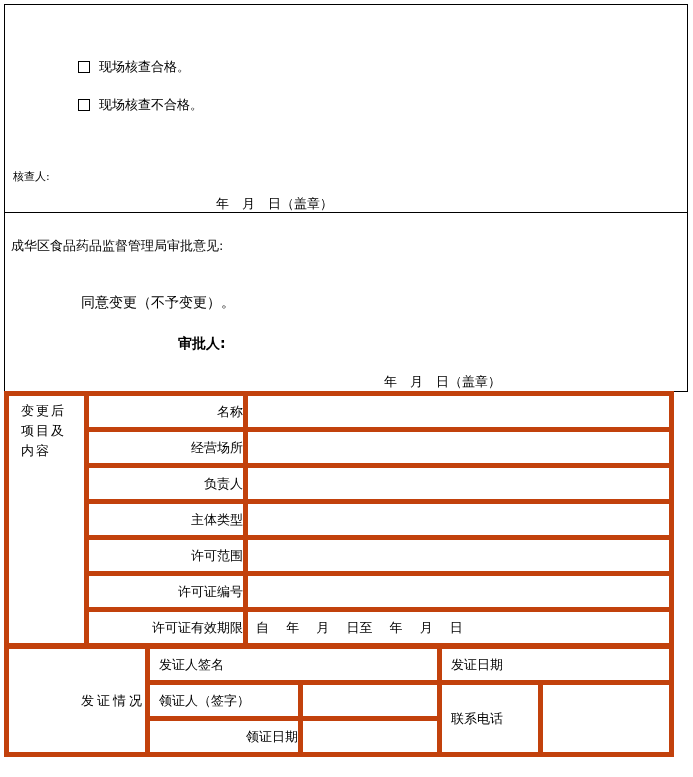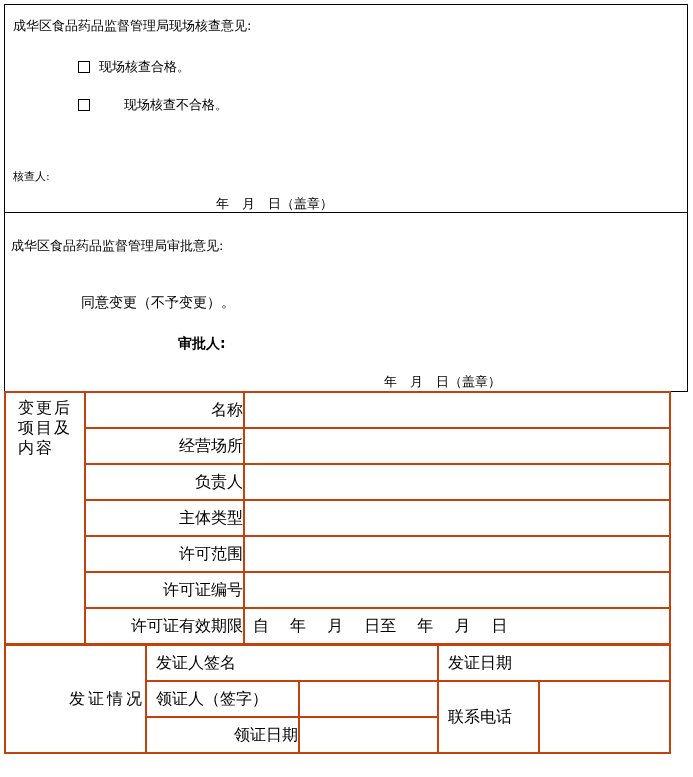--- a/index.html
+++ b/index.html
@@ -15,46 +15,45 @@
 
   .abs { position:absolute; white-space:nowrap; }
   .t13 { font-size:13px; }
   .t14 { font-size:14px; }
   .t11 { font-size:11px; }
 
   .opt { position:absolute; display:flex; align-items:center; font-size:13px; }
   .cbx { width:12px; height:12px; border:1px solid #000; display:inline-block; margin-right:9px; background:#fff; }
 
   table { position:absolute; border-collapse:collapse; table-layout:fixed; background:#fff; }
-  td { border:2px solid #c2410c; font-size:16px; padding:0; overflow:hidden;margin-top:26px; }
+  td { border:5px solid #c2410c; font-size:13px; padding:0; overflow:hidden;margin-top:26px; }
 
   #mid-table { left:4px; top:391px; width:665px; }
   #mid-table tr { height:36px; }
   #mid-table td.hdr { vertical-align:top; padding:5px 0 0 12px; line-height:20px; letter-spacing:2px; }
   #mid-table td.lbl { text-align:right; }
   #mid-table td.val { padding-left:8px; }
 
   #bot-table { left:4px; top:644px; width:665px; }
   #bot-table tr { height:36px; }
   #bot-table td.ctr  { text-align:right; letter-spacing:3px;padding-left:20px; }
   #bot-table td.lft  { padding-left:9px; }
   #bot-table td.clbl { text-align:right; }
 </style>
 </head>
 <body>
 
 <div class="box" id="box1">
-  <div class="abs t13" style="left:8px; top:12px;">成华区食品药品监督管理局现场核查意见:</div>
 
   <div class="opt" style="left:73px; top:53px;">
     <span class="cbx"></span>
     <span>现场核查合格。</span>
   </div>
 
-  <div class="opt" style="left:73px; top:91px;gap:25px;">
+  <div class="opt" style="left:73px; top:91px;">
     <span class="cbx"></span>
     <span>现场核查不合格。</span>
   </div>
 
   <div class="abs t11" style="left:8px; top:164px;">核查人:</div>
 
   <div class="abs t13" style="left:211px; top:190px;">年　月　日（盖章）</div>
 </div>
 
 <div class="box" id="box2">

